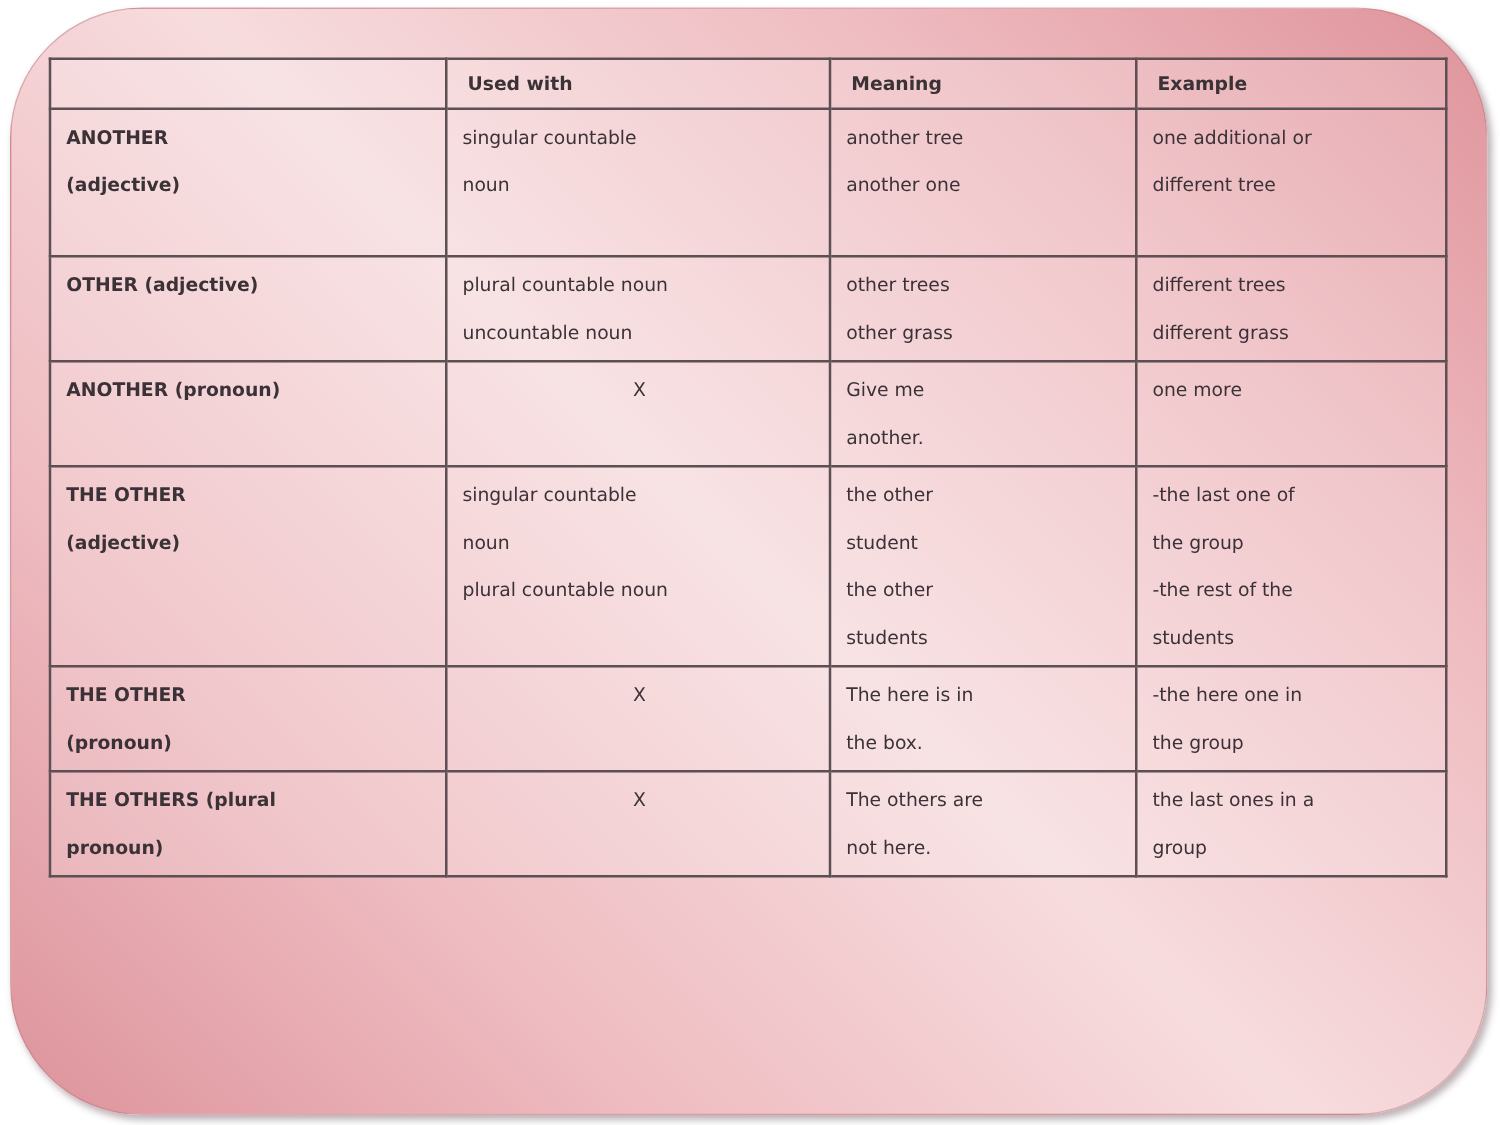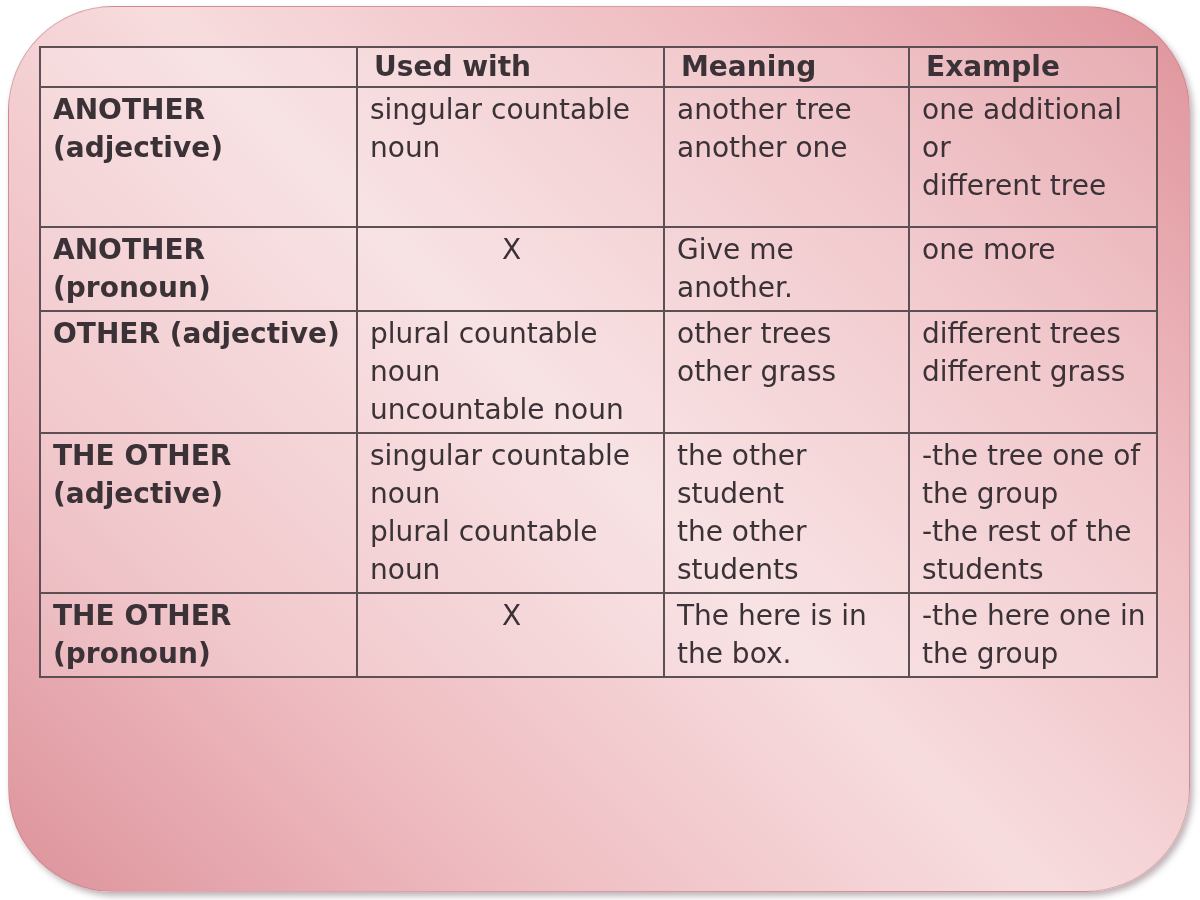--- a/index.html
+++ b/index.html
@@ -37,40 +37,40 @@
     table-layout: fixed;
   }
   .grammar col.c0 { width: 317px; }
   .grammar col.c1 { width: 307px; }
   .grammar col.c2 { width: 245px; }
   .grammar col.c3 { width: 248px; }
   .grammar th, .grammar td {
     border: 2px solid #5d5055;
     background: rgba(255, 255, 255, 0.2);
     color: #3b3237;
-    font-size: 28px;
+    font-size: 15px;
     line-height: 38px;
     vertical-align: top;
     padding: 3px 10px 3px 12px;
     text-align: left;
     white-space: pre-line;
     overflow: hidden;
     margin-left: 31px;
   }
   .grammar thead th {
     height: 34px;
     font-weight: bold;
     vertical-align: middle;
     padding: 2px 10px 2px 16px;
     line-height: 30px;
   }
   .grammar td.term { font-weight: bold; }
   .grammar td.center { text-align: center; }
   
-  .grammar tbody tr:nth-child(1) { height: 140px; }
+  .grammar tbody tr:nth-child(1) { height: 118px; }
   .grammar tbody tr:nth-child(2) { height: 80px; }
   .grammar tbody tr:nth-child(3) { height: 82px; }
   .grammar tbody tr:nth-child(4) { height: 155px; }
   .grammar tbody tr:nth-child(5) { height: 80px; }
   .grammar tbody tr:nth-child(6) { height: 82px; }
   .grammar tbody tr:nth-child(7) { height: 78px; }
 </style>
 </head>
 <body>
 
@@ -96,55 +96,64 @@
           <td class="term">ANOTHER
 (adjective)</td>
           <td>singular countable
 noun</td>
           <td>another tree
 another one</td>
           <td>one additional or
 different tree</td>
         </tr>
         <tr>
-          <td class="term">ANOTHER (pronoun)</td>
-          <td class="center">X</td>
-          <td>Give me
-another.</td>
-          <td>one more</td>
-        </tr>
-        <tr>
           <td class="term">OTHER (adjective)</td>
           <td>plural countable noun
 uncountable noun</td>
           <td>other trees
 other grass</td>
           <td>different trees
 different grass</td>
+        </tr>
+        <tr>
+          <td class="term">ANOTHER (pronoun)</td>
+          <td class="center">X</td>
+          <td>Give me
+another.</td>
+          <td>one more</td>
         </tr>
         <tr>
           <td class="term">THE OTHER
 (adjective)</td>
           <td>singular countable
 noun
 plural countable noun</td>
           <td>the other
 student
 the other
 students</td>
-          <td>-the tree one of
+          <td>-the last one of
 the group
 -the rest of the
 students</td>
         </tr>
         <tr>
           <td class="term">THE OTHER
 (pronoun)</td>
           <td class="center">X</td>
           <td>The here is in
 the box.</td>
           <td>-the here one in
 the group</td>
         </tr>
+        <tr>
+          <td class="term">THE OTHERS (plural
+pronoun)</td>
+          <td class="center">X</td>
+          <td>The others are
+not here.</td>
+          <td>the last ones in a
+group</td>
+        </tr>
       </tbody>
     </table>
   </div>
 </div>
 
 </body></html>

